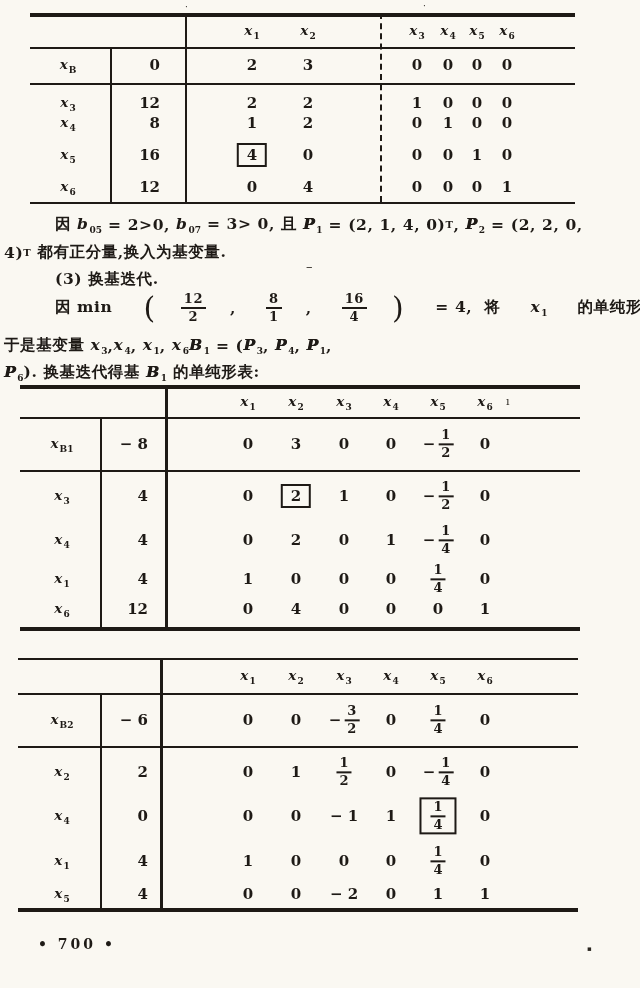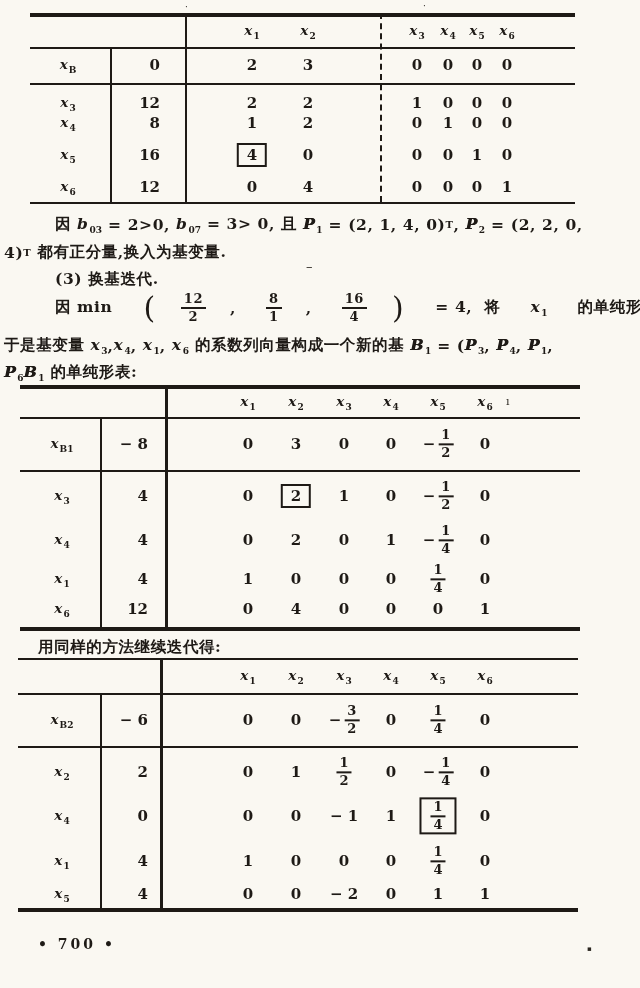--- a/index.html
+++ b/index.html
@@ -346,21 +346,21 @@
       <div class="cell" data-name="matrix-cell" style="left: 248px; top: 894px;">0</div>
       <div class="cell" data-name="matrix-cell" style="left: 296px; top: 894px;">0</div>
       <div class="cell" data-name="matrix-cell" style="left: 344px; top: 894px;">− 2</div>
       <div class="cell" data-name="matrix-cell" style="left: 391px; top: 894px;">0</div>
       <div class="cell" data-name="matrix-cell" style="left: 438px; top: 894px;">1</div>
       <div class="cell" data-name="matrix-cell" style="left: 485px; top: 894px;">1</div>
     </div>
 
   <div class="line" data-name="paragraph-p1-line1" style="left:55px;top:214px;">
       <span class="tx">因 </span>
-      <span class="var" data-name="math-var"><i>b</i><sub>03</sub></span>
+      <span class="var" data-name="math-var"><i>b</i><sub>05</sub></span>
       <span class="tx"> = 2&gt;0, </span>
       <span class="var" data-name="math-var"><i>b</i><sub>07</sub></span>
       <span class="tx"> = 3&gt; 0, 且 </span>
       <span class="var bd" data-name="math-var"><i>P</i><sub>1</sub></span>
       <span class="tx"> = (2, 1, 4, 0)</span>
       <sup class="sp" data-name="superscript-T">T</sup>
       <span class="tx">, </span>
       <span class="var bd" data-name="math-var"><i>P</i><sub>2</sub></span>
       <span class="tx"> = (2, 2, 0,</span>
     </div>
@@ -403,37 +403,34 @@
     </div>
   <div class="line" data-name="paragraph-basis-line1" style="left:4px;top:335px;">
       <span class="tx">于是基变量 </span>
       <span class="var" data-name="math-var"><i>x</i><sub>3</sub></span>
       <span class="tx">,</span>
       <span class="var" data-name="math-var"><i>x</i><sub>4</sub></span>
       <span class="tx">, </span>
       <span class="var" data-name="math-var"><i>x</i><sub>1</sub></span>
       <span class="tx">, </span>
       <span class="var" data-name="math-var"><i>x</i><sub>6</sub></span>
-      <span class="tx"> 的系数列向量构成一个新的基 </span>
       <span class="var bd" data-name="math-var"><i>B</i><sub>1</sub></span>
       <span class="tx"> = (</span>
       <span class="var bd" data-name="math-var"><i>P</i><sub>3</sub></span>
       <span class="tx">, </span>
       <span class="var bd" data-name="math-var"><i>P</i><sub>4</sub></span>
       <span class="tx">, </span>
       <span class="var bd" data-name="math-var"><i>P</i><sub>1</sub></span>
       <span class="tx">,</span>
     </div>
   <div class="line" data-name="paragraph-basis-line2" style="left:4px;top:362px;">
       <span class="var bd" data-name="math-var"><i>P</i><sub>6</sub></span>
+      <span class="tx">). 换基迭代得基 </span>
       <span class="var bd" data-name="math-var"><i>B</i><sub>1</sub></span>
       <span class="tx"> 的单纯形表:</span>
-    </div>
-  <div class="line" data-name="continuation-caption" style="left:38px;top:637px;">
-      <span class="tx">用同样的方法继续迭代得:</span>
     </div>
 
   <div class="pageno" data-name="page-number">• 700 •</div>
 
   <div id="artifacts" data-name="scan-artifacts">
       <span class="art" data-name="scan-artifact" style="left: 185px; top: 3px; font-size: 9px;">·</span>
       <span class="art" data-name="scan-artifact" style="left: 423px; top: 2px; font-size: 9px;">·</span>
       <span class="art" data-name="scan-artifact" style="left: 306px; top: 260px; font-size: 13px;">–</span>
       <span class="art" data-name="scan-artifact" style="left: 506px; top: 396px; font-size: 11px;">ı</span>
       <span class="art" data-name="scan-artifact" style="left: 587px; top: 946px; font-size: 7px;">▪</span>

